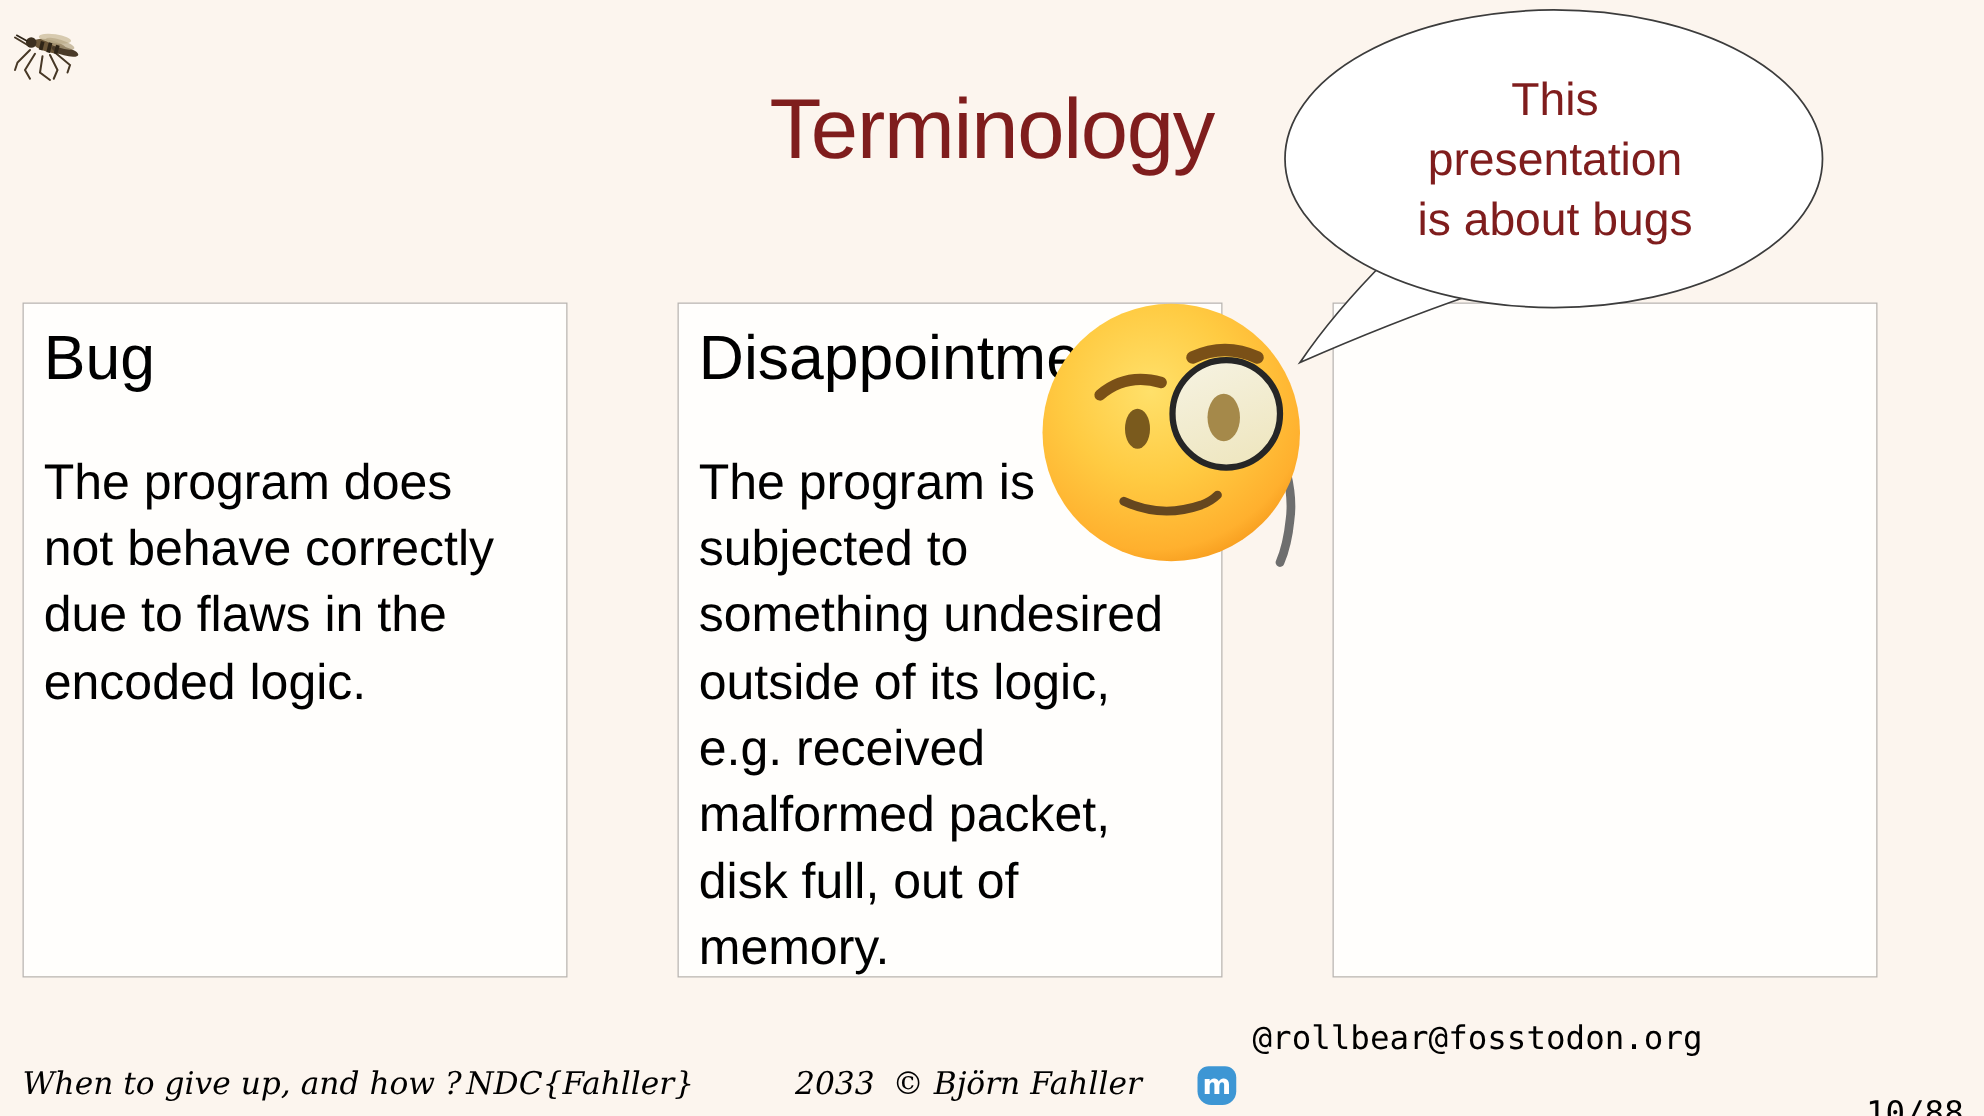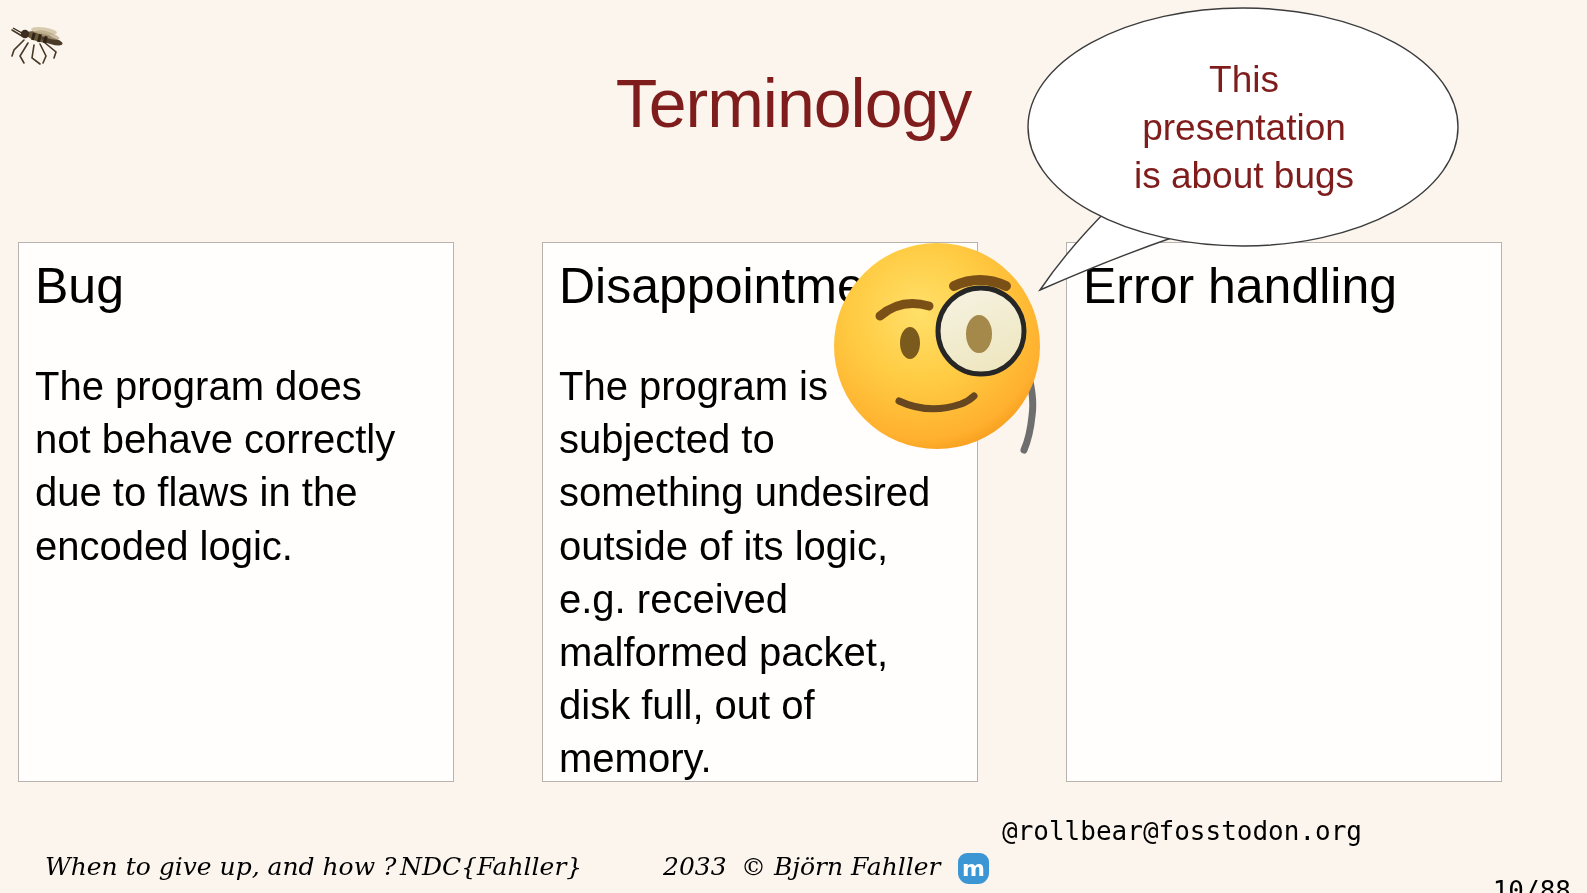--- a/index.html
+++ b/index.html
@@ -40,21 +40,21 @@
   .bubble-text {
     position:absolute; left:1060px; top:56px; width:368px; z-index:6;
     text-align:center; font-size:37px; line-height:1.3; color:#7f1d1d;
   }
 
   
   .emoji { position:absolute; left:833px; top:238px; width:212px; height:220px; z-index:4; }
 
   
   .footer-item { position:absolute; top:852px; font-size:25px; }
-  .serif-italic { font-family:"DejaVu Serif","Liberation Serif",serif; font-style:italic;margin-left:27px; }
+  .serif-italic { font-family:"DejaVu Serif","Liberation Serif",serif; font-style:italic; }
   .mono { font-family:"DejaVu Sans Mono","Liberation Mono",monospace; font-style:normal; font-size:26px; }
   .f-title   { left:18px; }
   .f-conf    { left:373px; }
   .f-year    { left:636px; }
   .f-copy    { left:714px; }
   .f-handle  { left:1002px; top:816px; }
   .f-page    { right:16px; top:854px;margin-top:22px; }
   .mastodon-badge {
     position:absolute; left:958px; top:853px; width:31px; height:31px;
     background:#3d96d4; border-radius:9px 9px 11px 11px;
@@ -106,21 +106,20 @@
 subjected to
 something undesired
 outside of its logic,
 e.g. received
 malformed packet,
 disk full, out of
 memory.</div>
 </div>
 
 <div class="card card-3">
-  <div class="card-heading">Error handling</div>
 </div>
 
 <svg class="emoji" viewBox="0 0 212 220">
   <defs>
     <radialGradient id="faceGrad" cx="42%" cy="34%" r="75%">
       <stop offset="0%" stop-color="#ffe06a"></stop>
       <stop offset="45%" stop-color="#ffcb42"></stop>
       <stop offset="82%" stop-color="#ffb02e"></stop>
       <stop offset="100%" stop-color="#f18f12"></stop>
     </radialGradient>

